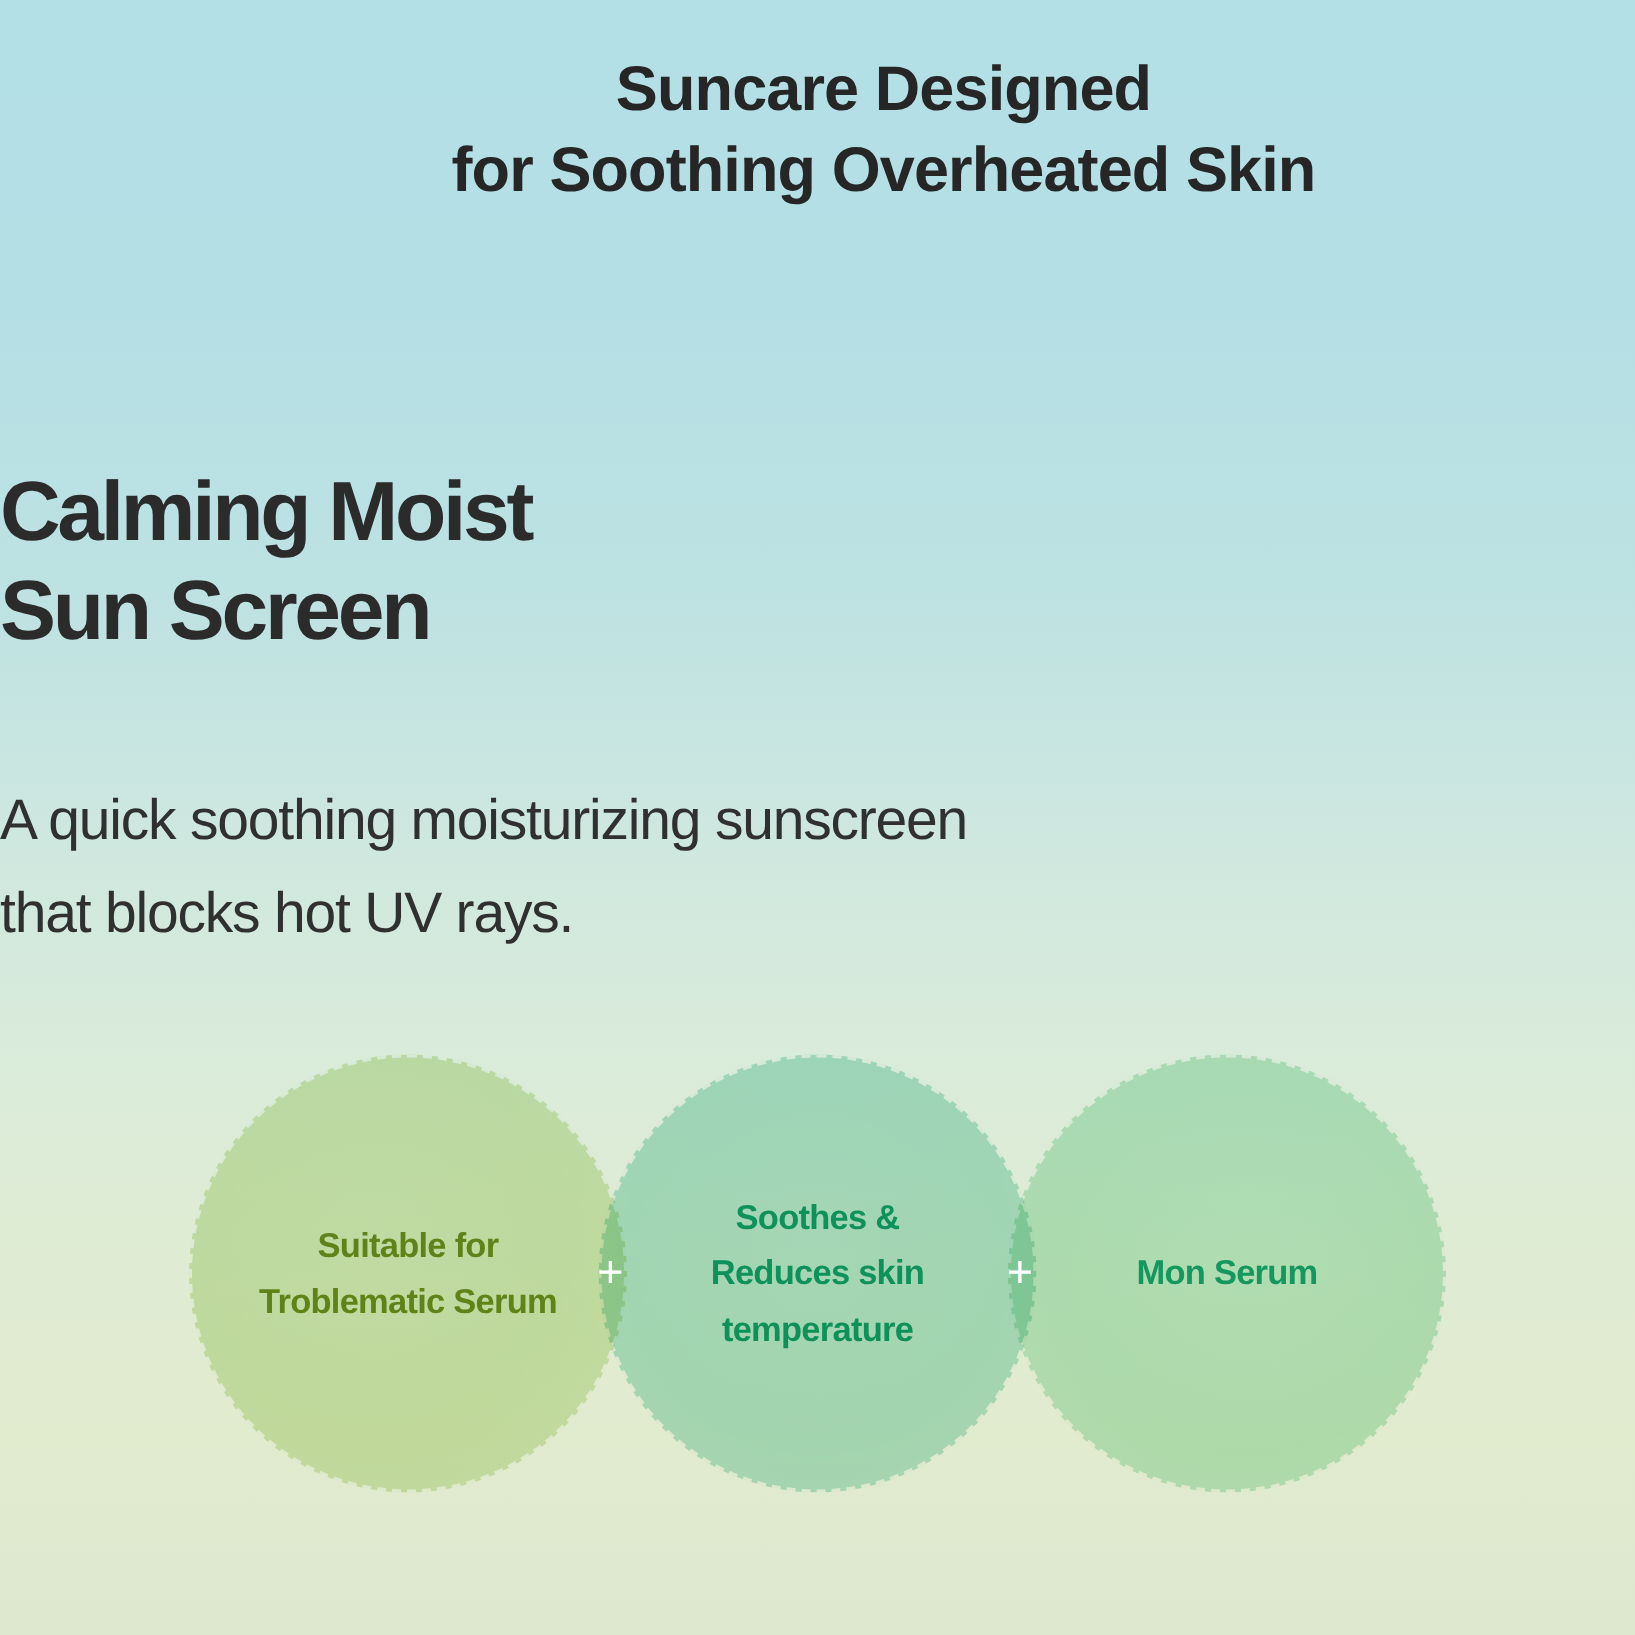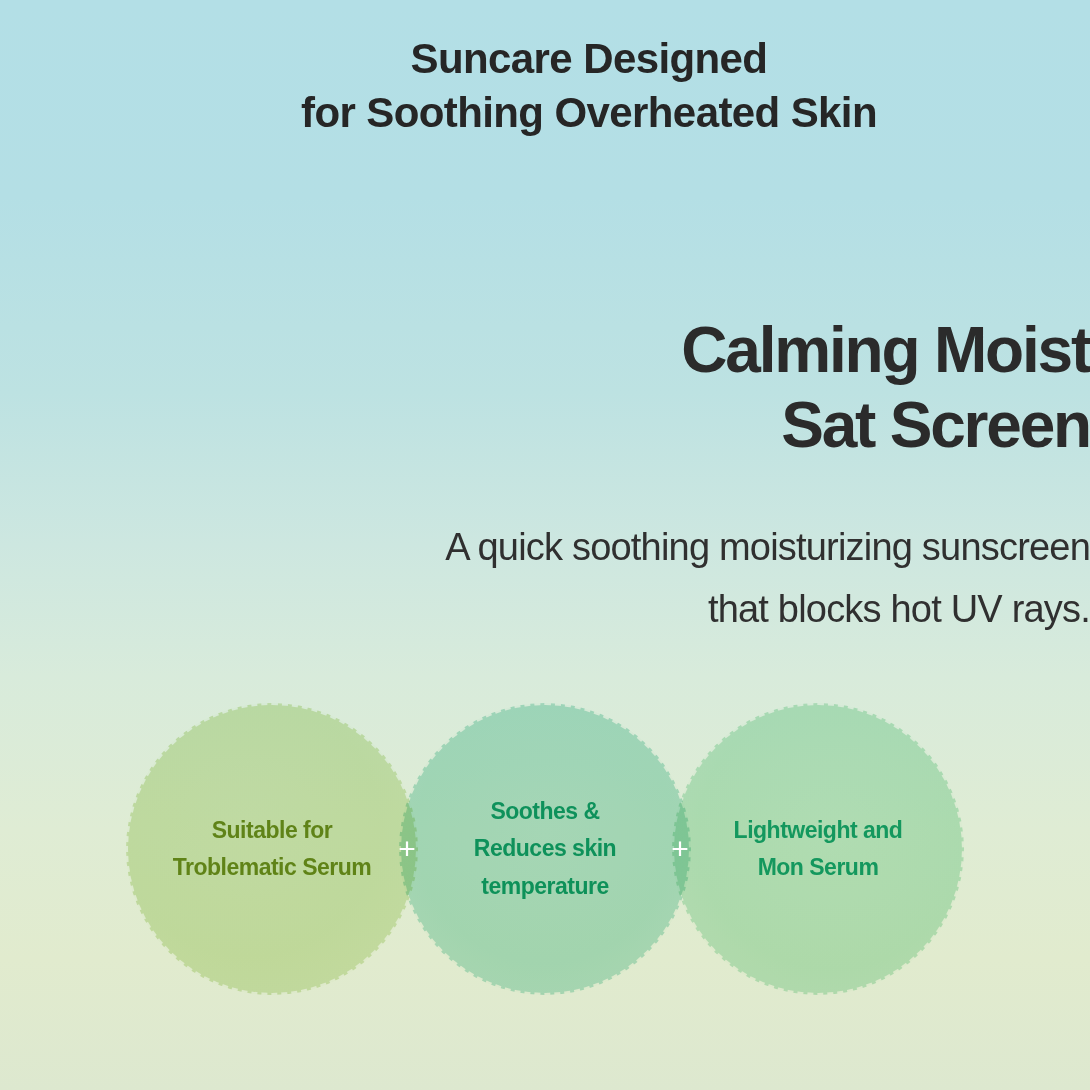--- a/index.html
+++ b/index.html
@@ -62,38 +62,38 @@
   .eyebrow-line {
     display: block;
   }
 
   
   .product-title {
     position: absolute;
     top: 270px;
     left: 0;
     width: 1090px;
-    text-align: right;
+    text-align: left;
     color: #2b2b2b;
-    font-size: 64px;
+    font-size: 56px;
     font-weight: bold;
     line-height: 1.18;
     letter-spacing: -2.2px;
   }
   .product-title-line {
     display: block;
   }
 
   
   .subtitle {
     position: absolute;
     top: 517px;
     left: 0;
     width: 1090px;
-    text-align: right;
+    text-align: left;
     color: #303030;
     font-size: 38px;
     font-weight: normal;
     line-height: 1.62;
     letter-spacing: -0.8px;
   }
   .subtitle-line {
     display: block;
   }
 
@@ -167,21 +167,21 @@
 
 <div class="page">
 
   <div class="eyebrow">
     <span class="eyebrow-line">Suncare Designed</span>
     <span class="eyebrow-line">for Soothing Overheated Skin</span>
   </div>
 
   <h1 class="product-title">
     <span class="product-title-line">Calming Moist</span>
-    <span class="product-title-line">Sat Screen</span>
+    <span class="product-title-line">Sun Screen</span>
   </h1>
 
   <div class="subtitle">
     <span class="subtitle-line">A quick soothing moisturizing sunscreen</span>
     <span class="subtitle-line">that blocks hot UV rays.</span>
   </div>
 
   <div class="benefits">
 
     <div class="benefit-circle c1">
@@ -194,21 +194,20 @@
     <div class="benefit-circle c2">
       <div class="benefit-text">
         <span class="ln">Soothes &amp;</span>
         <span class="ln">Reduces skin</span>
         <span class="ln">temperature</span>
       </div>
     </div>
 
     <div class="benefit-circle c3">
       <div class="benefit-text">
-        <span class="ln">Lightweight and</span>
         <span class="ln">Mon Serum</span>
       </div>
     </div>
 
     <span class="plus p1">+</span>
     <span class="plus p2">+</span>
 
   </div>
 
 </div>

